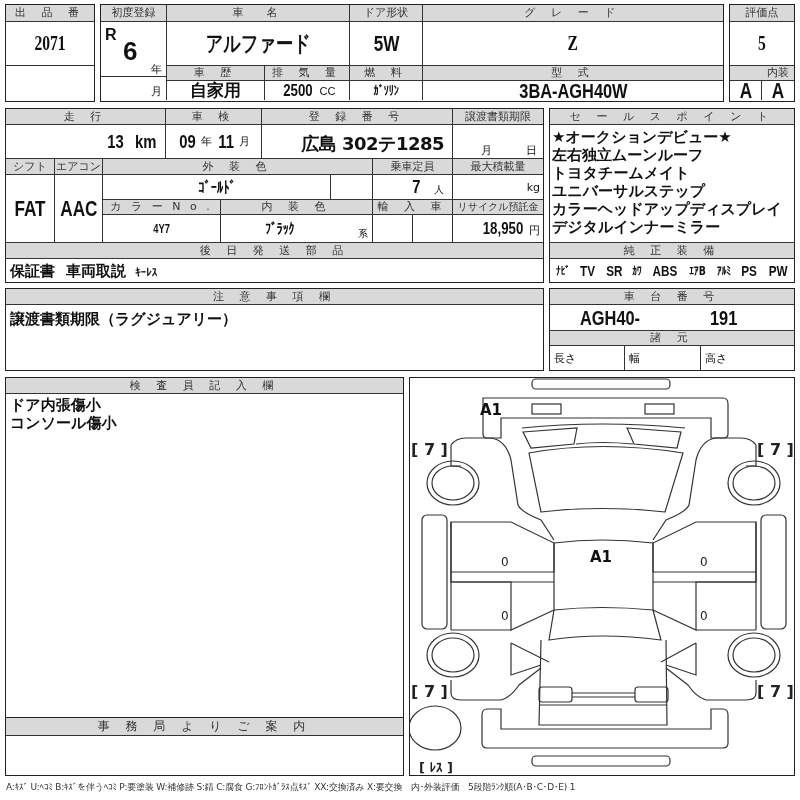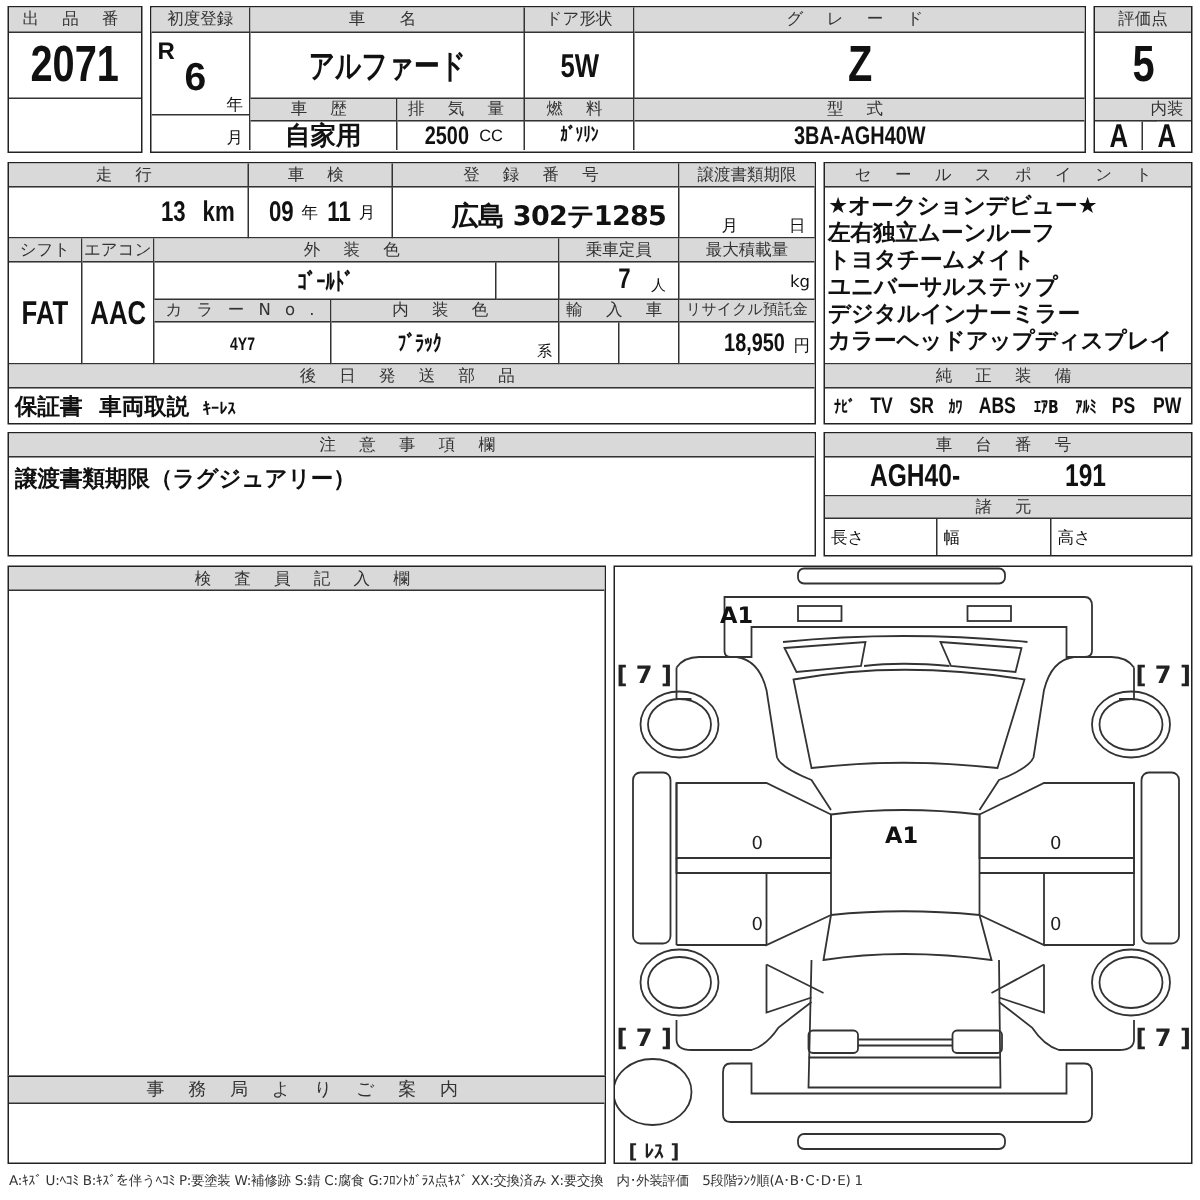--- a/index.html
+++ b/index.html
@@ -7,21 +7,21 @@
   body { position: relative; font-family: "DejaVu Sans", sans-serif; color: #111; }
   .box { position: absolute; border: 1.5px solid #222; background: #fff; }
   .cell { position: absolute; border-right: 1px solid #333; border-bottom: 1px solid #333; overflow: hidden; }
   .hdr { background: #d9d9d9; font-size: 11px; color: #333; text-align: center; letter-spacing: 6px; line-height: 16px; }
   .hdr.tight { letter-spacing: 0; }
   .val { display: flex; align-items: center; justify-content: center; font-family: "Liberation Sans", sans-serif; font-weight: bold; }
   .cond { transform: scaleX(0.78); display: inline-block; }
   .unit { font-size: 11px; font-weight: normal; margin-left: 3px; }
   .noR { border-right: none; }
   .noB { border-bottom: none; }
-  .big { font-size: 34px; }
+  .big { font-size: 20px; font-family: Liberation Serif, serif; }
   .med { font-size: 22px; }
   .bodytxt { font-family: "DejaVu Sans", sans-serif; font-weight: bold; font-size: 15px; line-height: 18px; padding-left: 4px; }
   .legend { position: absolute; left: 6px; top: 781px; font-size: 9px; color: #333; white-space: nowrap; letter-spacing: -0.2px; }
   svg text { font-family: "DejaVu Sans", sans-serif; }
 </style>
 </head>
 <body>
 
 <div class="box" style="left:5px;top:4px;width:90px;height:98px;">
   <div class="cell hdr noR" style="left:0;top:0;width:88px;height:17px;">出 品 番 号</div>
@@ -62,21 +62,21 @@
   <div class="cell hdr noR" style="left:322px;top:61px;width:300px;height:15px;line-height:14px;">型 式</div>
 
   <div class="cell val noB" style="left:66px;top:76px;width:98px;height:19px;font-family:'DejaVu Sans',sans-serif;font-size:17px;">自家用</div>
   <div class="cell val noB" style="left:164px;top:76px;width:85px;height:19px;font-size:17px;">
       <span class="cond">2500</span>
       <span class="unit">CC</span>
     </div>
   <div class="cell val noB" style="left:249px;top:76px;width:73px;height:19px;font-family:'DejaVu Sans',sans-serif;font-size:13px;">
       <span class="cond">ｶﾞｿﾘﾝ</span>
     </div>
-  <div class="cell val noR noB" style="left:322px;top:76px;width:300px;height:19px;font-size:17px;">
+  <div class="cell val noR noB" style="left:322px;top:76px;width:300px;height:19px;font-size:21px;">
       <span class="cond">3BA-AGH40W</span>
     </div>
 </div>
 
 <div class="box" style="left:729px;top:4px;width:66px;height:98px;">
   <div class="cell hdr tight noR" style="left:0;top:0;width:64px;height:17px;">評価点</div>
   <div class="cell val noR big" style="left:0;top:17px;width:64px;height:44px;">
       <span class="cond">5</span>
     </div>
   <div class="cell hdr tight" style="left:0;top:61px;width:32px;height:15px;line-height:14px;padding-left:40px;">外装</div>
@@ -166,22 +166,22 @@
   </div>
 </div>
 
 <div class="box" style="left:549px;top:108px;width:246px;height:175px;">
   <div class="cell hdr noR" style="left:0;top:0;width:244px;height:16px;line-height:15px;">セ ー ル ス ポ イ ン ト</div>
   <div class="cell noR" style="left:0;top:16px;width:244px;height:118px;padding:3px 0 0 2px;">
     <div class="bodytxt" style="padding-left:0;white-space:nowrap;">★オークションデビュー★</div>
     <div class="bodytxt" style="padding-left:0;white-space:nowrap;">左右独立ムーンルーフ</div>
     <div class="bodytxt" style="padding-left:0;white-space:nowrap;">トヨタチームメイト</div>
     <div class="bodytxt" style="padding-left:0;white-space:nowrap;">ユニバーサルステップ</div>
+    <div class="bodytxt" style="padding-left:0;white-space:nowrap;">カラーヘッドアップディスプレイ</div>
     <div class="bodytxt" style="padding-left:0;white-space:nowrap;">デジタルインナーミラー</div>
-    <div class="bodytxt" style="padding-left:0;white-space:nowrap;">カラーヘッドアップディスプレイ</div>
   </div>
   <div class="cell hdr noR" style="left:0;top:134px;width:244px;height:16px;line-height:15px;">純 正 装 備</div>
   <div class="cell noR noB" style="left:0;top:150px;width:244px;height:23px;display:flex;justify-content:space-between;align-items:center;padding:0 4px;font:bold 15px 'Liberation Sans',sans-serif;">
     <span class="cond" style="font-family:'DejaVu Sans',sans-serif;font-size:12px;">ﾅﾋﾞ</span>
     <span class="cond">TV</span>
     <span class="cond">SR</span>
     <span class="cond" style="font-family:'DejaVu Sans',sans-serif;font-size:12px;">ｶﾜ</span>
     <span class="cond">ABS</span>
     <span class="cond" style="font-family:'DejaVu Sans',sans-serif;font-size:12px;">ｴｱB</span>
     <span class="cond" style="font-family:'DejaVu Sans',sans-serif;font-size:12px;">ｱﾙﾐ</span>
@@ -208,20 +208,24 @@
   <div class="cell noB" style="left:75px;top:57px;width:76px;height:24px;">
       <span style="position:absolute;left:4px;top:5px;font-size:11px;">幅</span>
     </div>
   <div class="cell noR noB" style="left:151px;top:57px;width:93px;height:24px;">
       <span style="position:absolute;left:4px;top:5px;font-size:11px;">高さ</span>
     </div>
 </div>
 
 <div class="box" style="left:5px;top:377px;width:399px;height:341px;">
   <div class="cell hdr noR" style="left:0;top:0;width:397px;height:16px;line-height:15px;">検 査 員 記 入 欄</div>
+  <div style="position:absolute;left:0;top:18px;">
+    <div class="bodytxt">ドア内張傷小</div>
+    <div class="bodytxt">コンソール傷小</div>
+  </div>
 </div>
 
 <div class="box" style="left:5px;top:717px;width:399px;height:59px;">
   <div class="cell hdr noR" style="left:0;top:0;width:397px;height:18px;line-height:17px;font-size:12px;">事 務 局 よ り ご 案 内</div>
 </div>
 
 <div class="box" style="left:409px;top:377px;width:386px;height:399px;">
   <svg width="384" height="397" viewBox="409 378 384 397" style="position:absolute;left:0;top:0;">
     <g fill="none" stroke="#333" stroke-width="1.2">
 

